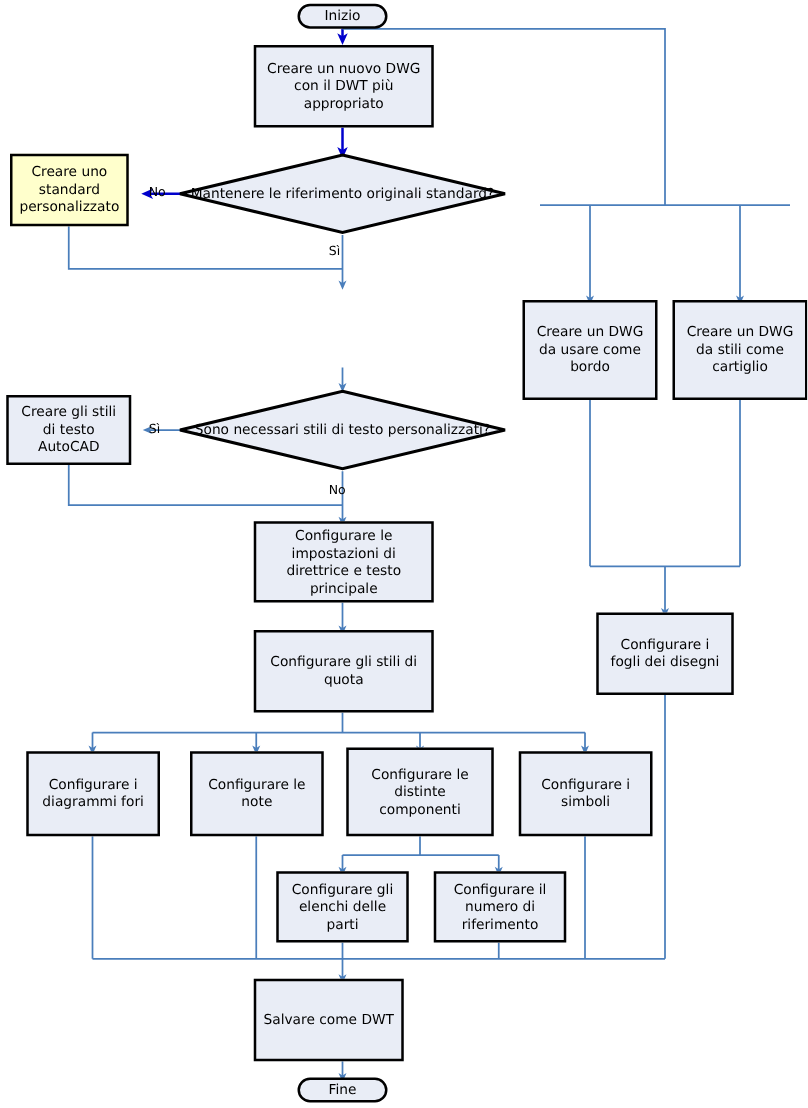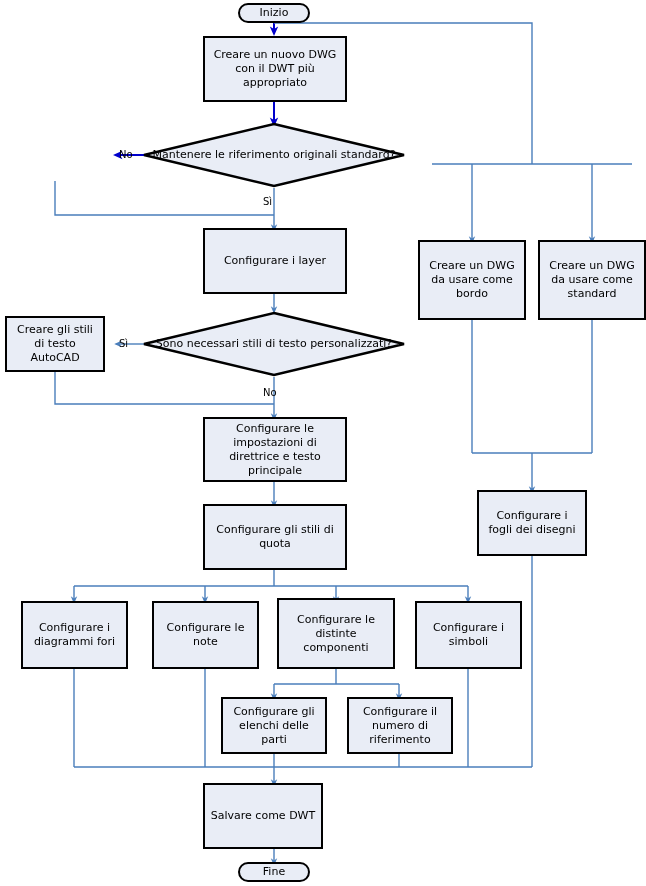--- a/index.html
+++ b/index.html
@@ -161,24 +161,24 @@
   </div>
 
   <div class="node terminal" style="left:238px; top:862px; width:72px; height:20px;">
     <span>Fine</span>
   </div>
 
   <div class="node process" style="left:203px; top:36px; width:144px; height:66px;">
     <span>Creare un nuovo DWG con il DWT più appropriato</span>
   </div>
 
-
-  <div class="node process" style="left:203px; top:228px; width:144px; height:66px;">
-    <span>Configurare i layer</span>
-  </div>
+  <div class="node process-yellow" style="left:8px; top:123px; width:95px; height:58px;">
+    <span>Creare uno standard personalizzato</span>
+  </div>
+
 
   <div class="node process" style="left:5px; top:316px; width:100px; height:56px;">
     <span>Creare gli stili di testo AutoCAD</span>
   </div>
 
   <div class="node process" style="left:203px; top:417px; width:144px; height:65px;">
     <span>Configurare le impostazioni di direttrice e testo principale</span>
   </div>
 
   <div class="node process" style="left:203px; top:504px; width:144px; height:66px;">
@@ -207,21 +207,21 @@
 
   <div class="node process" style="left:347px; top:697px; width:106px; height:57px;">
     <span>Configurare il numero di riferimento</span>
   </div>
 
   <div class="node process" style="left:418px; top:240px; width:108px; height:80px;">
     <span>Creare un DWG da usare come bordo</span>
   </div>
 
   <div class="node process" style="left:538px; top:240px; width:108px; height:80px;">
-    <span>Creare un DWG da usare come standard</span>
+    <span>Creare un DWG da stili come cartiglio</span>
   </div>
 
   <div class="node process" style="left:477px; top:490px; width:110px; height:66px;">
     <span>Configurare i fogli dei disegni</span>
   </div>
 
   <div class="node process" style="left:203px; top:783px; width:120px; height:66px;">
     <span>Salvare come DWT</span>
   </div>
 

